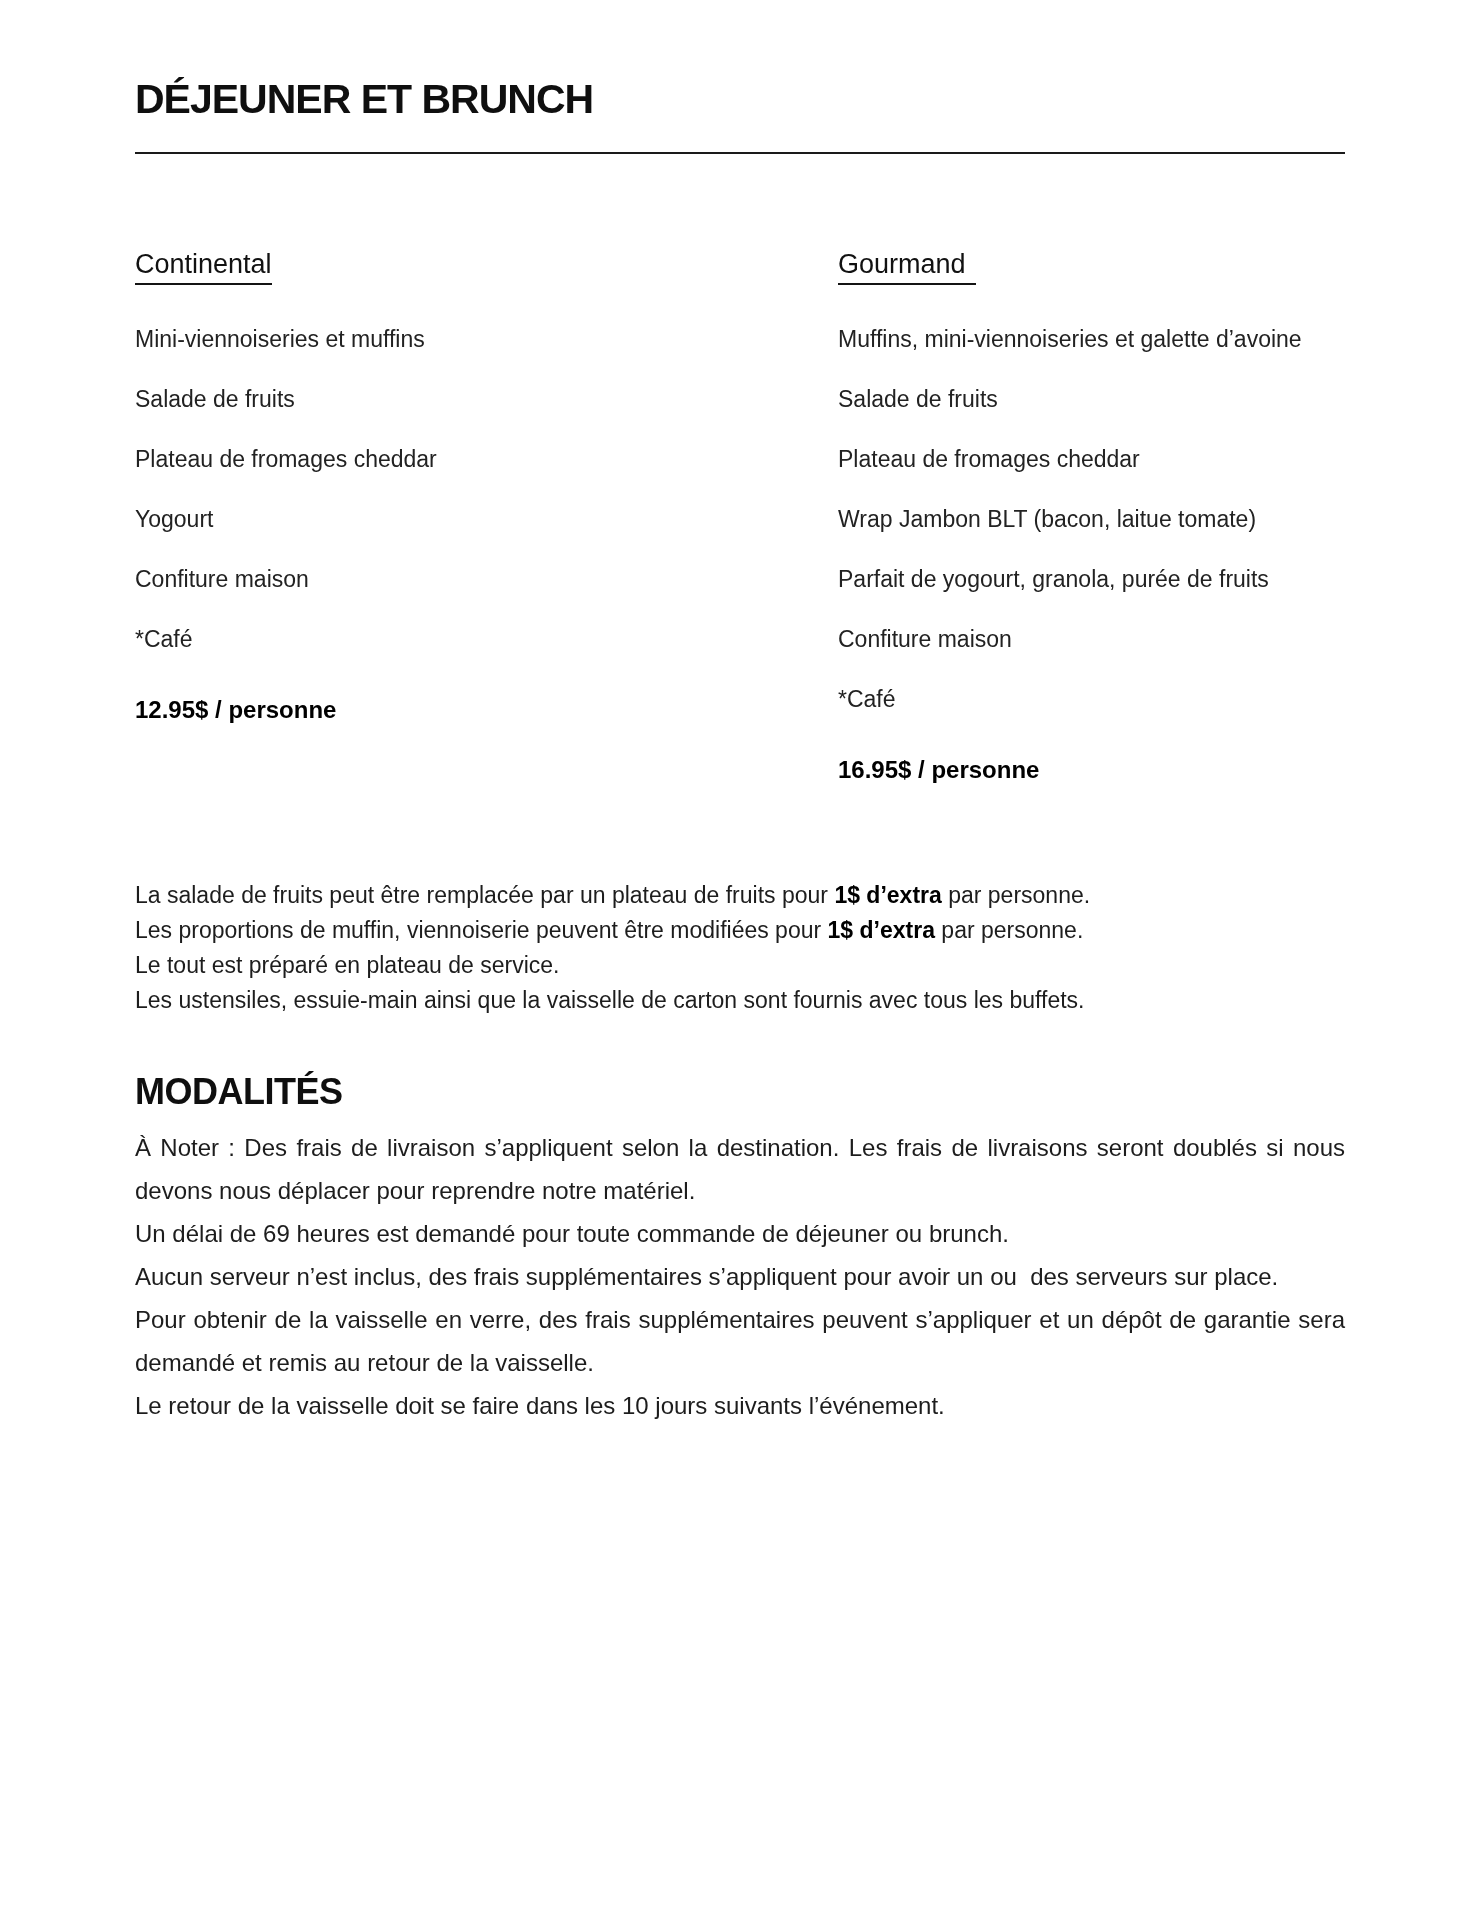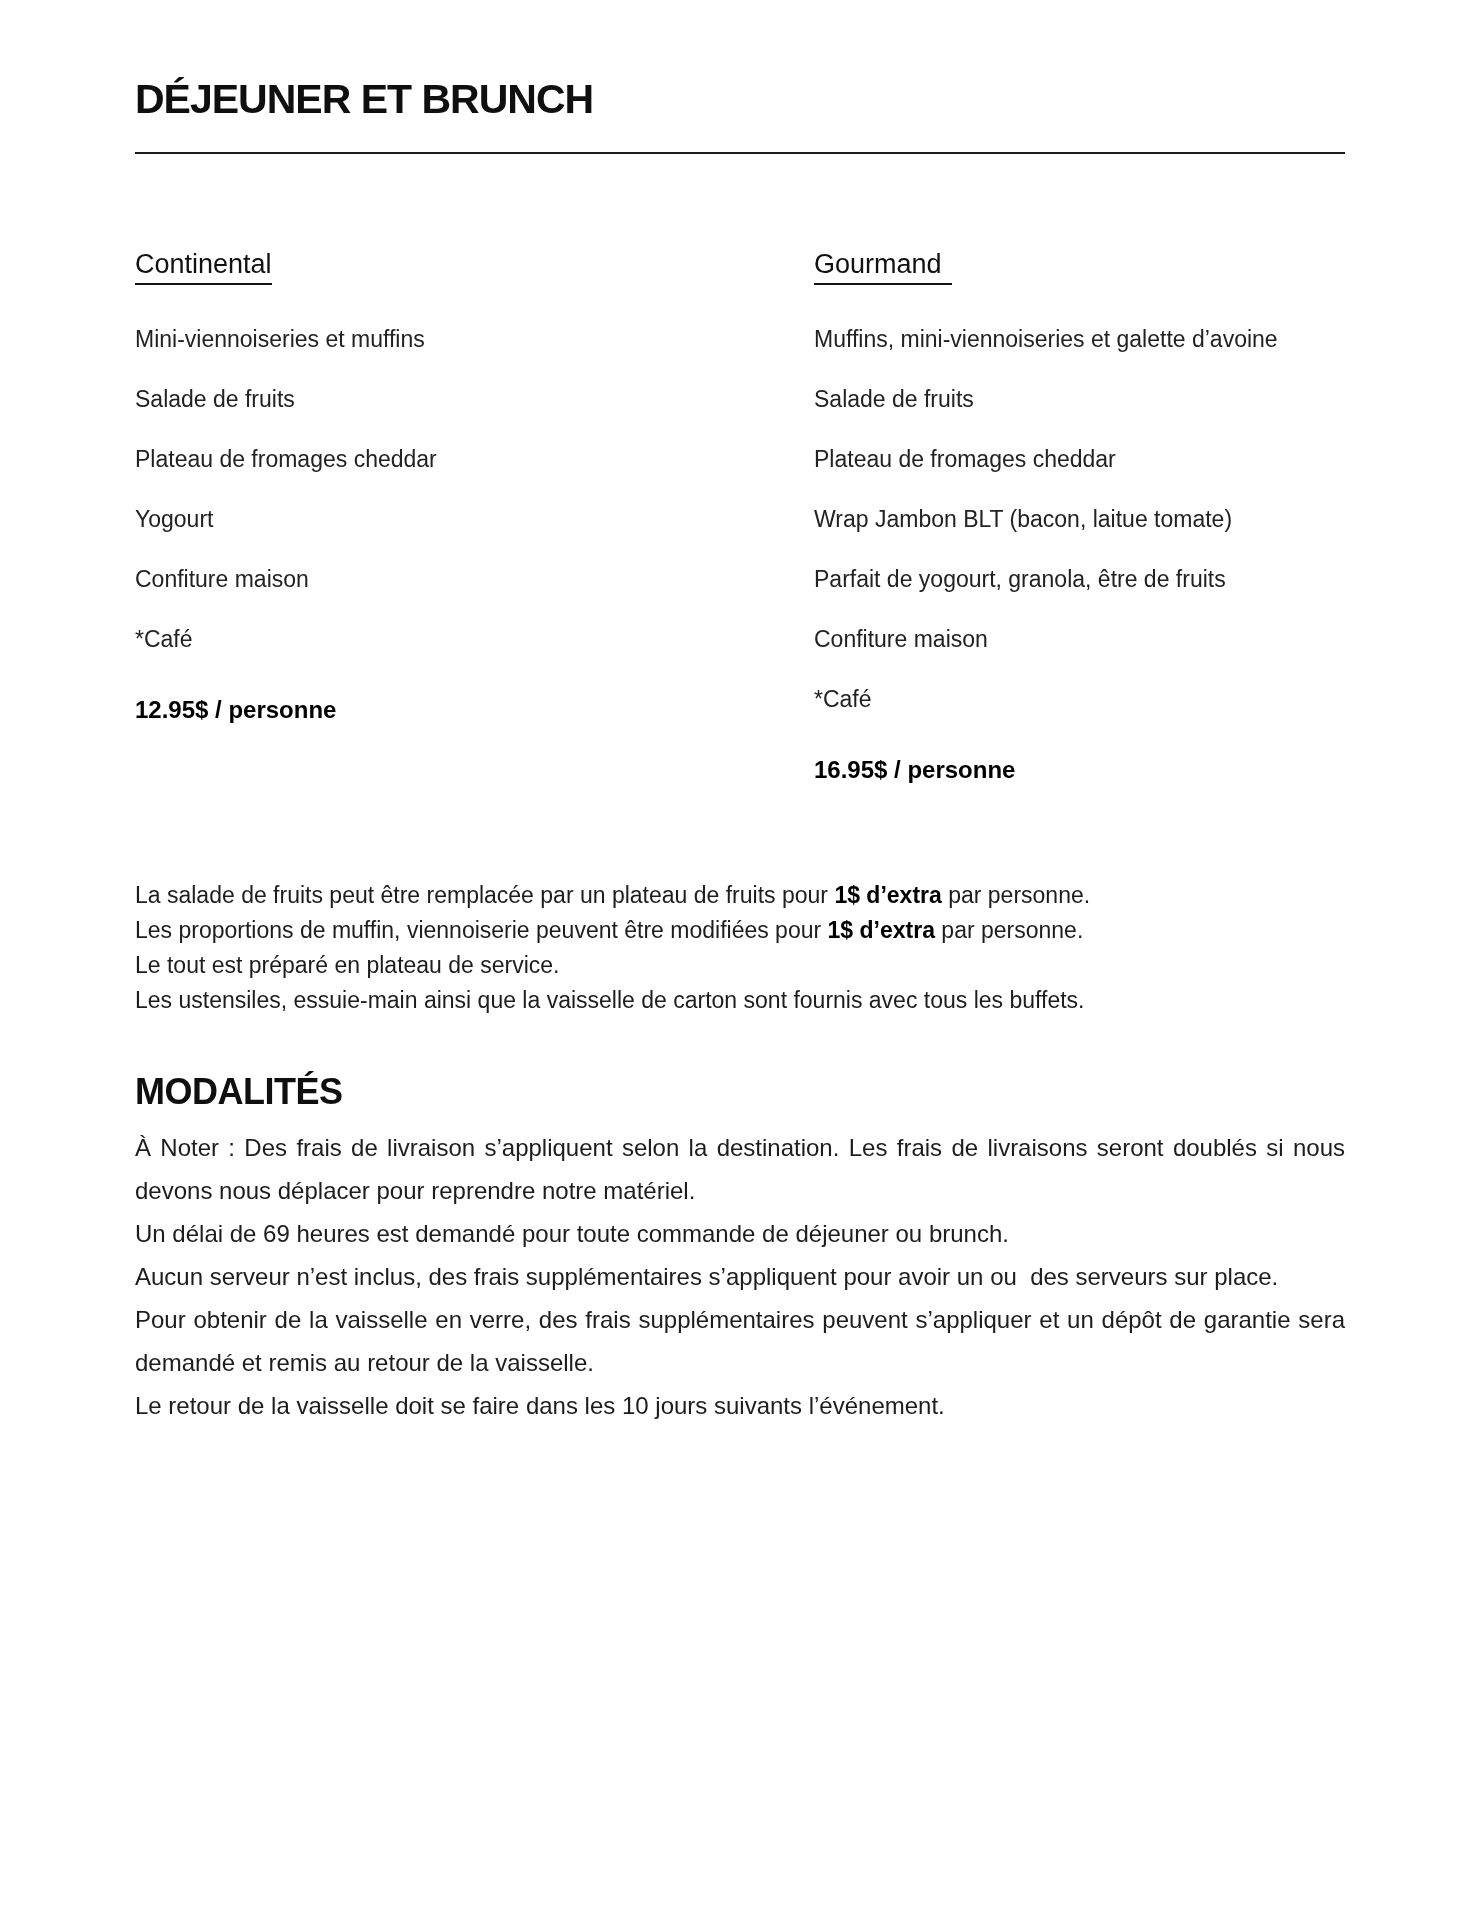--- a/index.html
+++ b/index.html
@@ -30,21 +30,21 @@
     margin-top: 28px;
   }
   
   .menu {
     display: flex;
     margin-top: 95px;
     gap: 24px;
   }
   .menu-col { flex: 0 0 auto; }
   .menu-col.left  { width: 655px; }
-  .menu-col.right { flex: 1 1 auto; }
+  .menu-col.right { flex: 1 1 auto; margin-left: 24px; }
   .col-heading {
     display: inline-block;
     font-size: 27px;
     font-weight: 400;
     color: #111111;
     border-bottom: 2px solid #141414;
     padding-bottom: 3px;
   }
   .col-heading.trailing { padding-right: 10px; }
   .item-list { margin-top: 40px; }
@@ -121,21 +121,21 @@
       <p class="price">12.95$ / personne</p>
     </div>
 
     <div class="menu-col right">
       <span class="col-heading trailing">Gourmand</span>
       <div class="item-list">
         <p class="menu-item">Muffins, mini-viennoiseries et galette d’avoine</p>
         <p class="menu-item">Salade de fruits</p>
         <p class="menu-item">Plateau de fromages cheddar</p>
         <p class="menu-item">Wrap Jambon BLT (bacon, laitue tomate)</p>
-        <p class="menu-item">Parfait de yogourt, granola, être de fruits</p>
+        <p class="menu-item">Parfait de yogourt, granola, purée de fruits</p>
         <p class="menu-item">Confiture maison</p>
         <p class="menu-item">*Café</p>
       </div>
       <p class="price">16.95$ / personne</p>
     </div>
 
   </div>
 
   <div class="notes">
     <p class="note-line"><span>La salade de fruits peut être remplacée par un plateau de fruits pour </span><span class="note-bold">1$ d’extra</span><span> par personne.</span></p>

